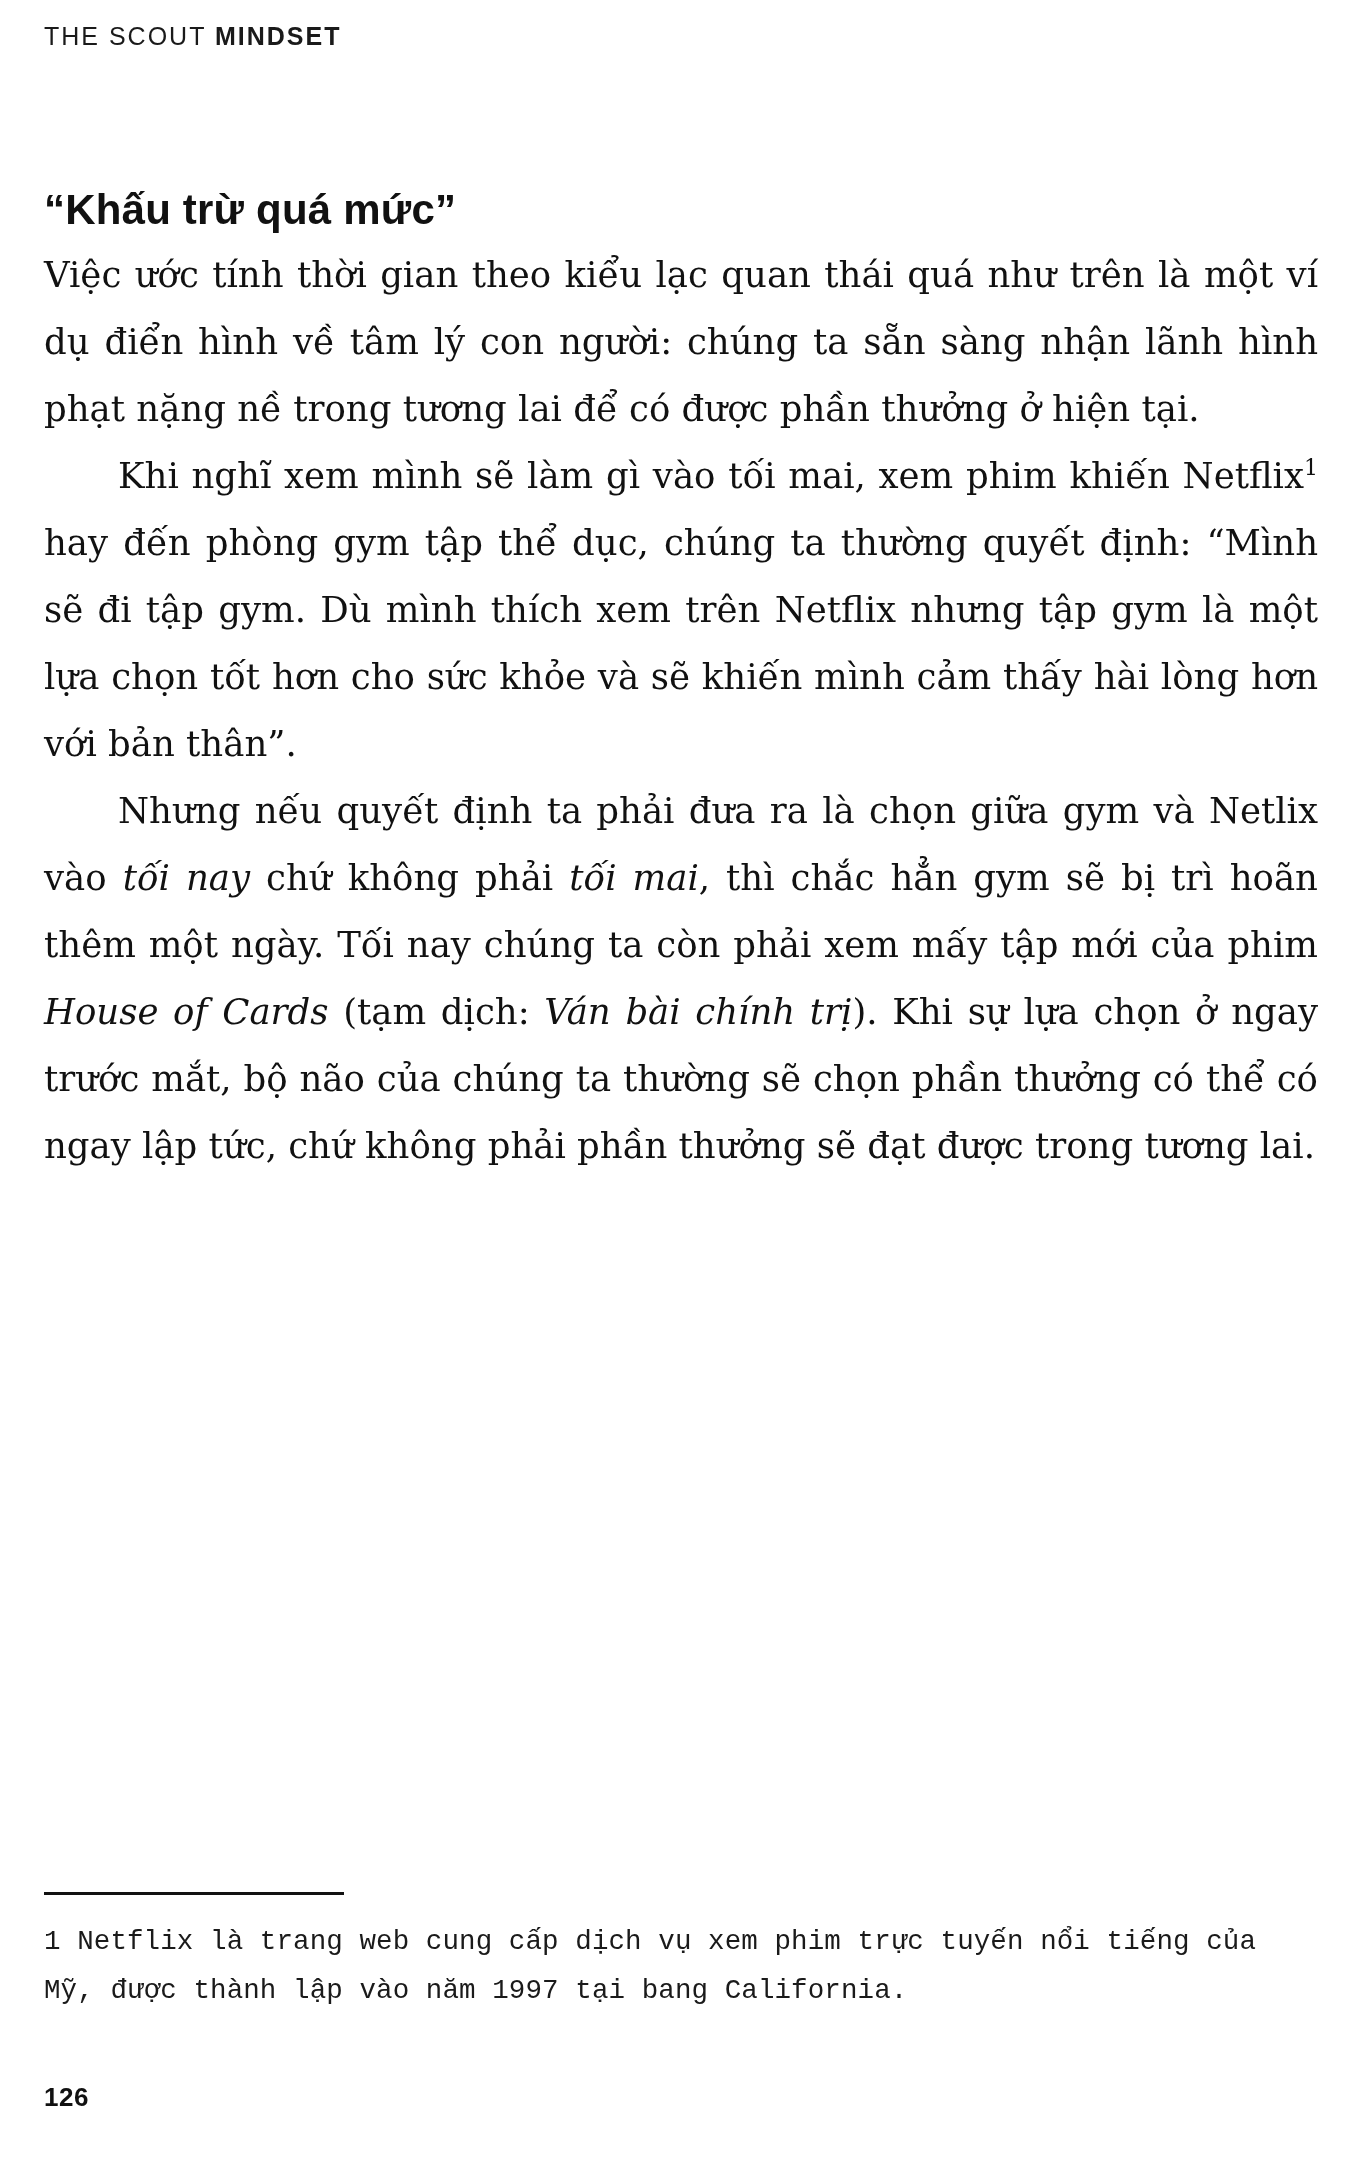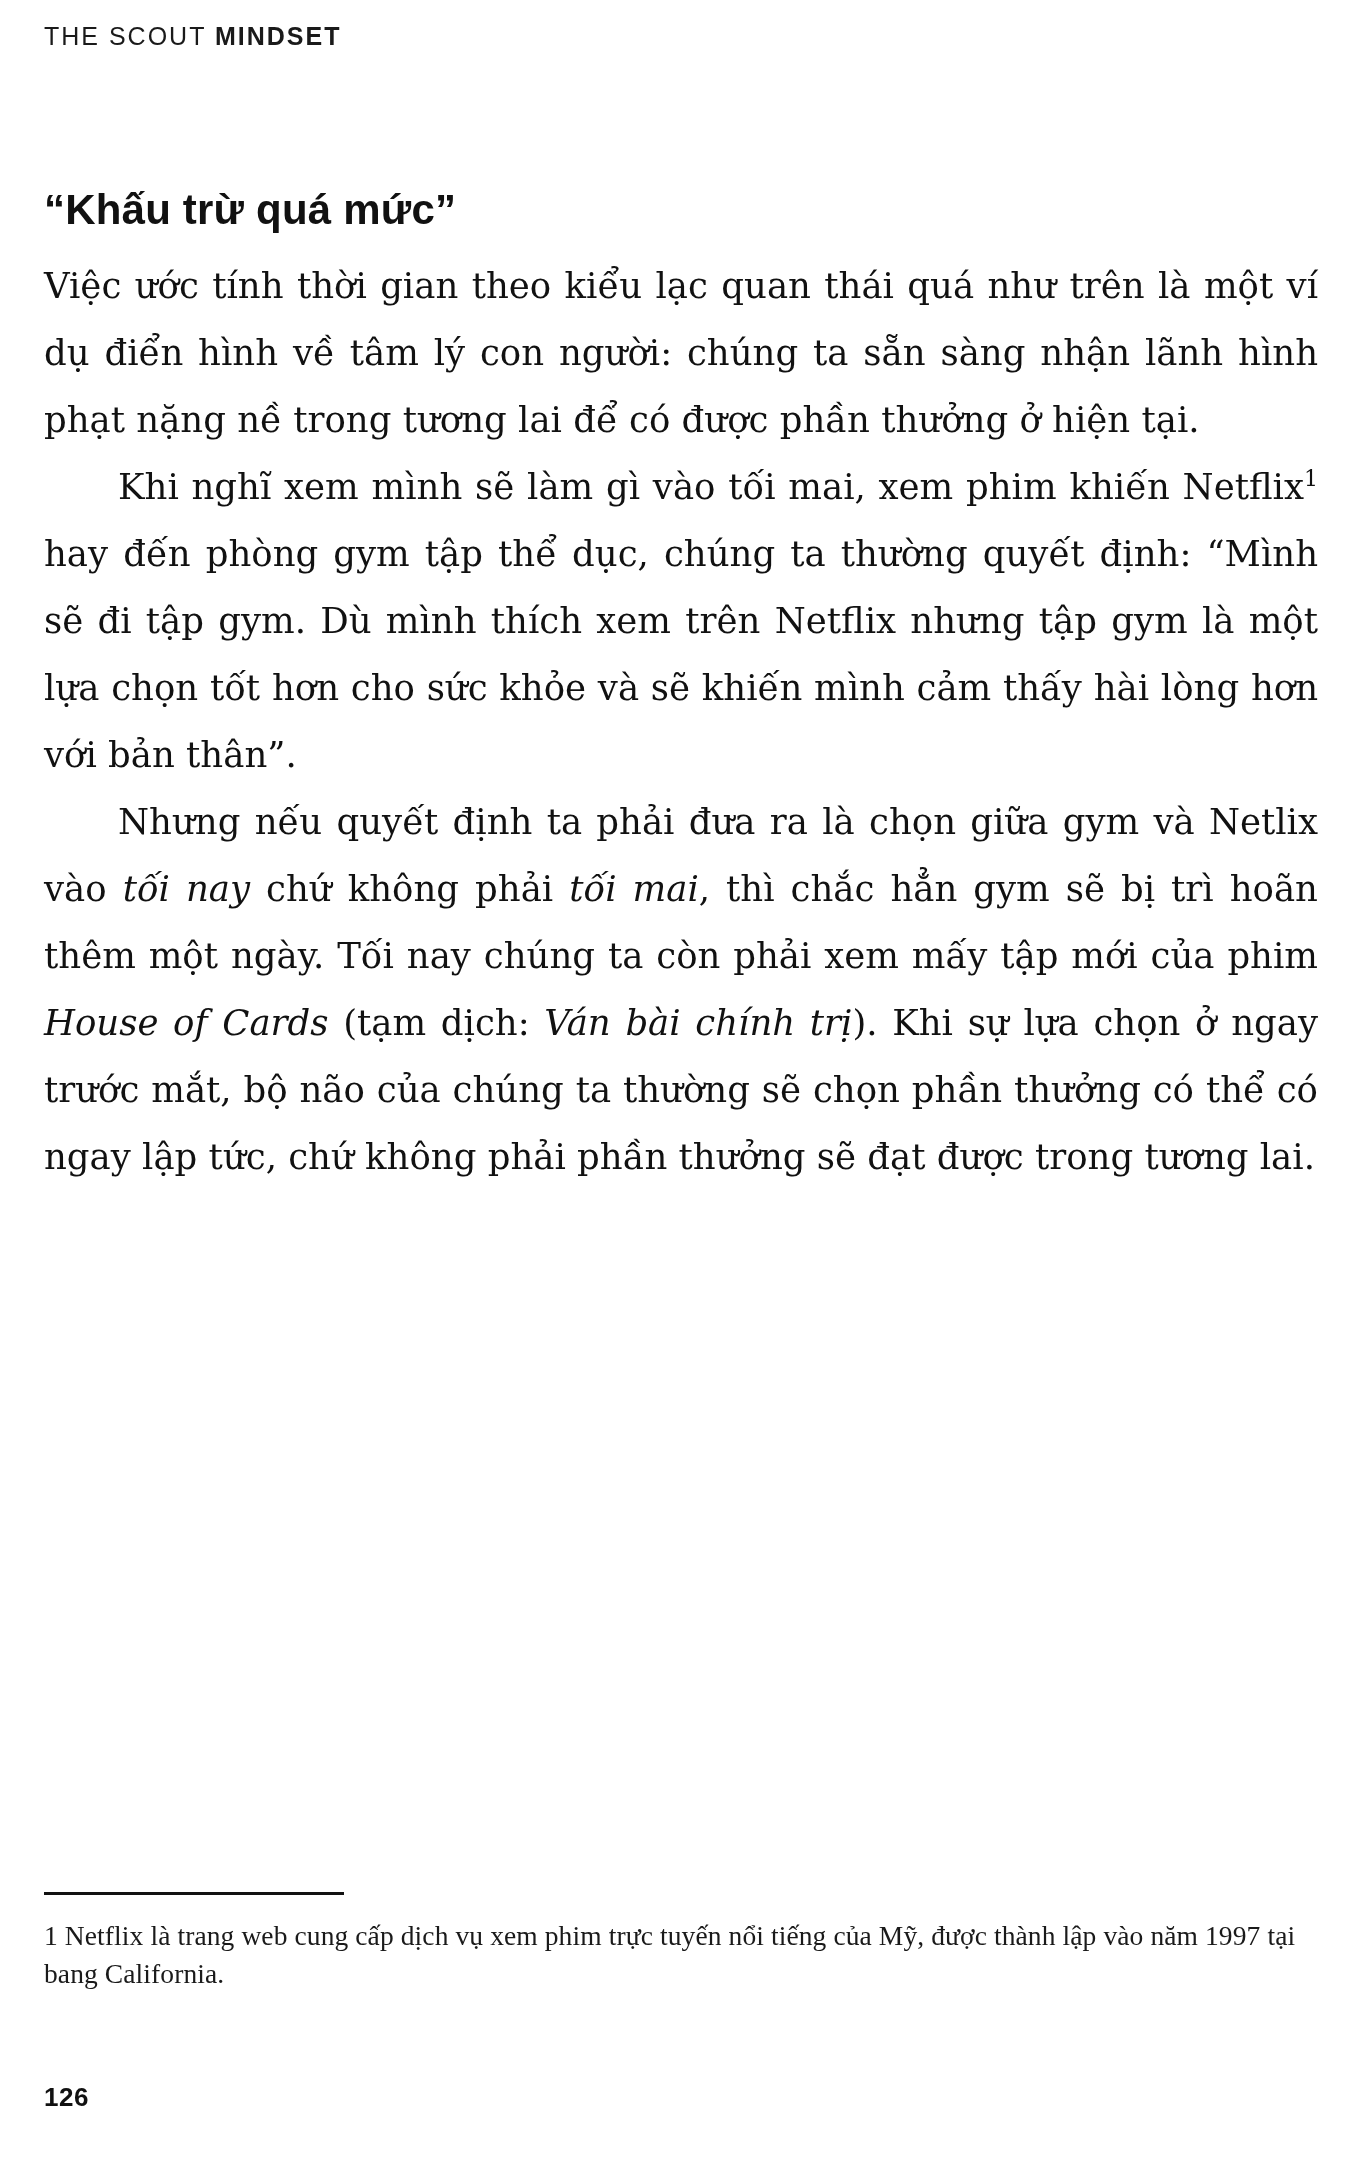--- a/index.html
+++ b/index.html
@@ -49,21 +49,21 @@
     hyphens: none;
   }
   p.body.indent {
     text-indent: 74px;
   }
   h2.section-title {
     font-family: "Liberation Sans", sans-serif;
     font-weight: 700;
     font-size: 42px;
     color: #111111;
-    margin: 46px 0 18px 0;
+    margin: 46px 0 7px 0;
     letter-spacing: 0.2px;
   }
   sup.fn {
     font-size: 22px;
     vertical-align: super;
     line-height: 0;
   }
   em {
     font-style: italic;
   }
@@ -73,23 +73,23 @@
     top: 1892px;
     width: 1274px;
   }
   .footnote-rule {
     width: 300px;
     height: 3px;
     background: #111111;
     margin: 0 0 22px 0;
   }
   .footnote {
-    font-family: Liberation Serif, serif;
+    font-family: Liberation Mono, monospace;
     font-size: 27.5px;
-    line-height: 38px;
+    line-height: 49px;
     color: #1a1a1a;
     margin: 0;
     letter-spacing: 0.1px;
   }
   .page-number {
     position: absolute;
     left: 44px;
     top: 2082px;
     font-family: "Liberation Sans", sans-serif;
     font-weight: 700;

